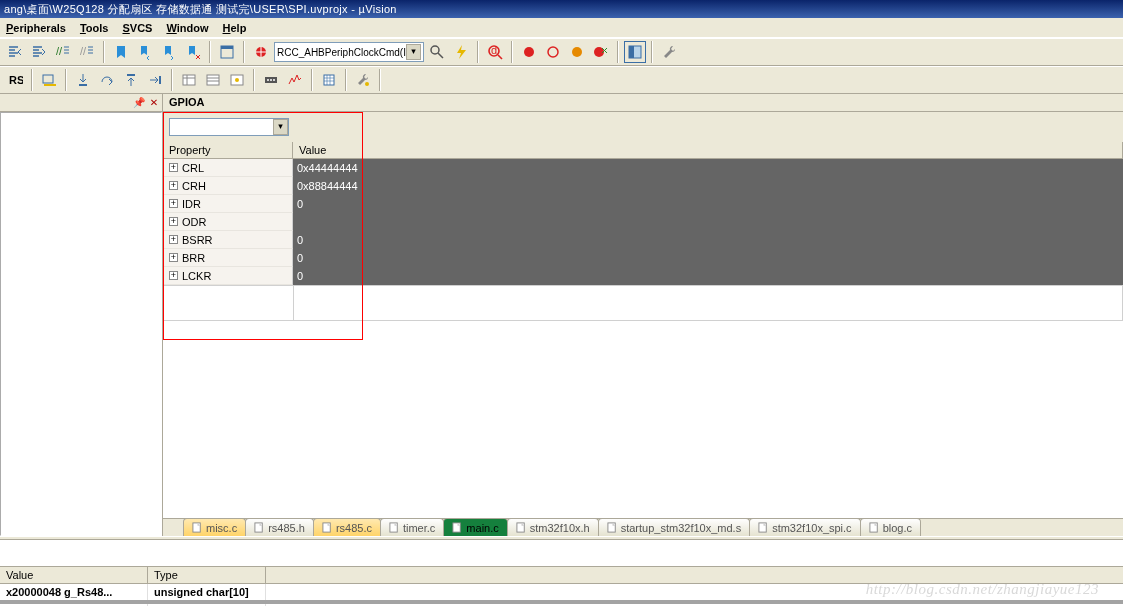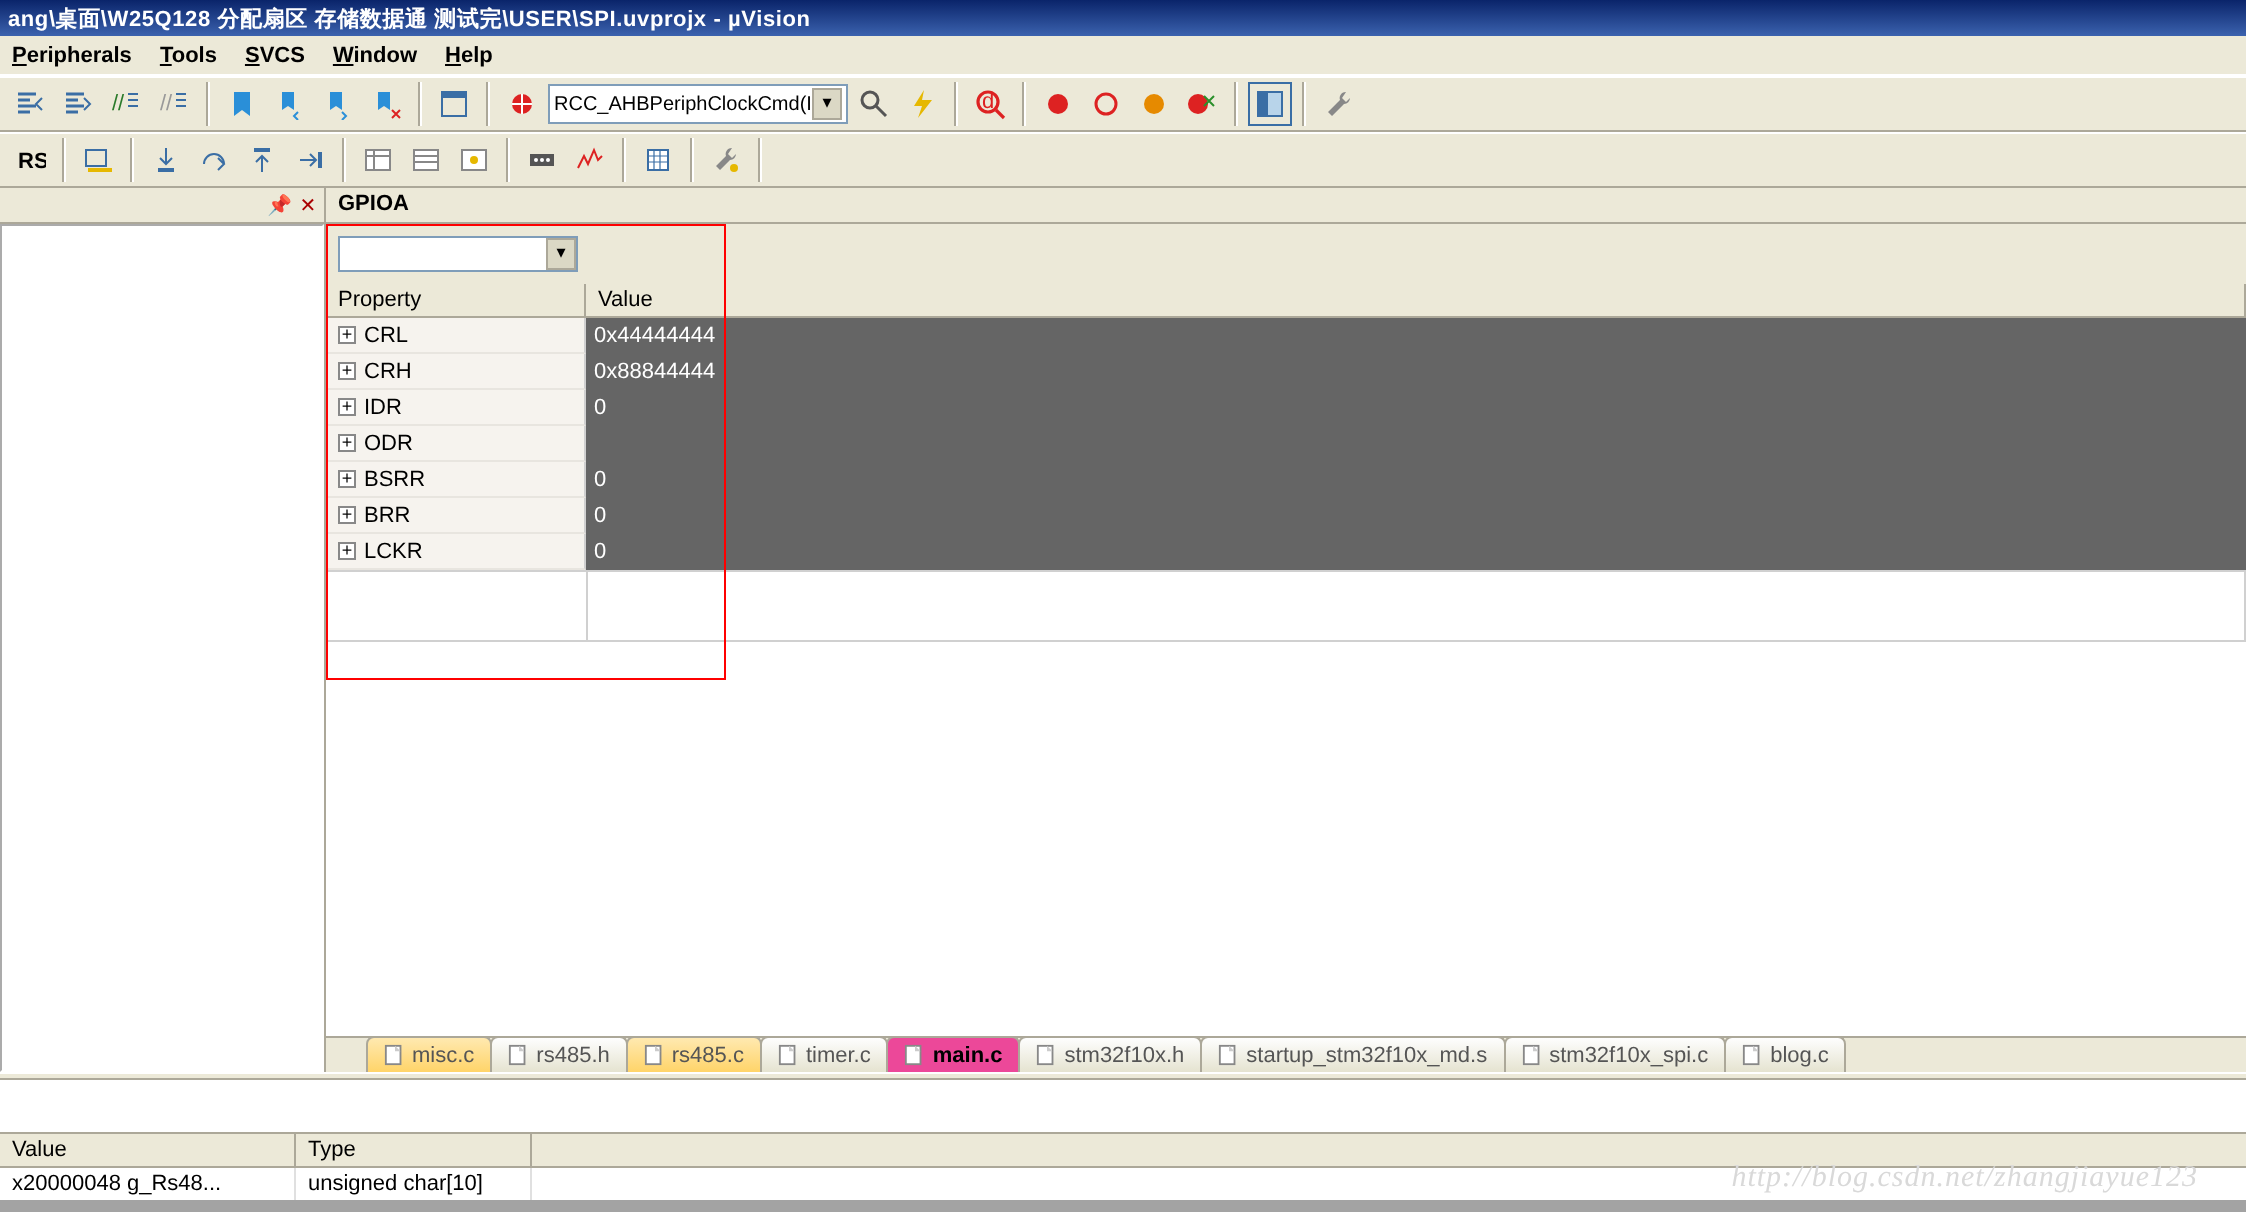--- a/index.html
+++ b/index.html
@@ -1,17 +1,17 @@
 <!DOCTYPE html>
 <html><head>
 <meta charset="utf-8">
 <style>
 * { box-sizing: border-box; margin: 0; padding: 0; font-family: "Microsoft Sans Serif", Tahoma, sans-serif; font-size: 11px; }
 body { width: 1123px; height: 606px; background: #fff; position: relative; overflow: hidden; }
-.title-bar { height: 18px; background: linear-gradient(#0a246a,#3b62ae); color: #fff; display: flex; align-items: center; padding: 0 4px; font-size: 11px; font-weight: bold; letter-spacing: 0.3px; }
+.title-bar { height: 18px; background: linear-gradient(#0a246a,#3b62ae); color: #fff; display: flex; align-items: center; padding: 0 4px; font-size: 11px; font-weight: normal; letter-spacing: 0.3px; }
 .menu-bar { height: 20px; background: #ece9d8; border-bottom: 1px solid #fff; display: flex; align-items: center; padding: 0 6px; gap: 14px; font-weight: bold; }
 .menu-bar span { color: #000; }
 .menu-bar span .u { text-decoration: underline; }
 .toolbar { height: 28px; background: #ece9d8; border-top: 1px solid #fff; border-bottom: 1px solid #aca899; display: flex; align-items: center; padding: 0 4px; gap: 2px; }
 .toolbar .sep { width: 2px; height: 22px; background: #aca899; margin: 0 3px; border-right: 1px solid #fff; }
 .tbtn { width: 22px; height: 22px; border: 1px solid transparent; display: flex; align-items: center; justify-content: center; }
 .combo { width: 150px; height: 20px; background: #fff; border: 1px solid #7f9db9; display: flex; align-items: center; padding: 4px 2px; justify-content: space-between; }
 .combo .dd { width: 15px; height: 16px; background: #dbd8c5; border: 1px solid #aca899; text-align: center; line-height: 13px; font-size: 9px; }
 .main { display: flex; height: 442px; }
 .left-panel { width: 165px; border-right: 1px solid #aca899; background: #ece9d8; display: flex; flex-direction: column; }
@@ -32,29 +32,29 @@
 .prop-row .c1 { width: 130px; background: #f6f3ee; color: #000; padding-left: 6px; display: flex; align-items: center; gap: 4px; border-right: 1px solid #d0d0d0; height: 100%; border-bottom: 1px solid #e8e5df; }
 .prop-row .c2 { flex: 1; padding-left: 4px; color: #fff; }
 .prop-row .exp { width: 9px; height: 9px; border: 1px solid #888; background: #fff; color: #000; font-size: 9px; line-height: 7px; text-align: center; }
 .prop-blank { height: 36px; background: #fff; border: 1px solid #d0d0d0; display: flex; }
 .prop-blank .c1 { width: 130px; border-right: 1px solid #d0d0d0; }
 .prop-area { position: relative; width: 960px; }
 .red-box { position: absolute; top: 0px; left: 0px; width: 200px; height: 228px; border: 1px solid #ff0000; pointer-events: none; }
 .code-area { flex: 1; background: #fff; }
 .tabs-row { height: 18px; background: #ece9d8; border-top: 1px solid #aca899; display: flex; align-items: flex-end; padding-left: 20px; gap: 0; overflow: hidden; }
 .tab { height: 18px; background: linear-gradient(#fefefe,#e5e3d0); border: 1px solid #aca899; border-bottom: none; border-radius: 4px 4px 0 0; padding: 1px 8px; display: flex; align-items: center; gap: 3px; color: #555; margin-right: -1px; white-space: nowrap; }
-.tab.active { background: #ec4899; color: #000; font-weight: bold; }
+.tab.active { background: #15803d; color: #000; font-weight: normal; }
 .tab.orange { background: linear-gradient(#ffe9b0,#ffd469); text-align: center; }
 .tab .fi { width: 11px; height: 11px; }
 .splitter { height: 4px; background: #ece9d8; border-top: 1px solid #fff; border-bottom: 1px solid #aca899; }
 .bottom { height: 58px; background: #fff; border-top: 1px solid #aca899; }
 .bt-hd { display: flex; background: #ece9d8; border-bottom: 1px solid #aca899; }
 .bt-hd div { padding: 2px 6px; border-right: 1px solid #aca899; }
 .bt-c1 { width: 148px; } .bt-c2 { width: 118px; }
-.bt-row { display: flex; border-bottom: 6px solid #a3a3a3; }
+.bt-row { display: flex; border-bottom: 4px solid #a3a3a3; font-weight: bold; }
 .bt-row div { padding: 2px 6px; border-right: 1px solid #e0e0e0; }
 .watermark { position: absolute; right: 24px; bottom: 8px; color: #d9d9d9; font-family: Georgia, serif; font-size: 15px; letter-spacing: 0.5px; font-style: italic; }
 .icon-svg { width: 16px; height: 16px; }
 </style>
 </head>
 <body>
 
 <div class="title-bar">
   <span>ang\桌面\W25Q128 分配扇区 存储数据通 测试完\USER\SPI.uvprojx - µVision</span>
 </div>

